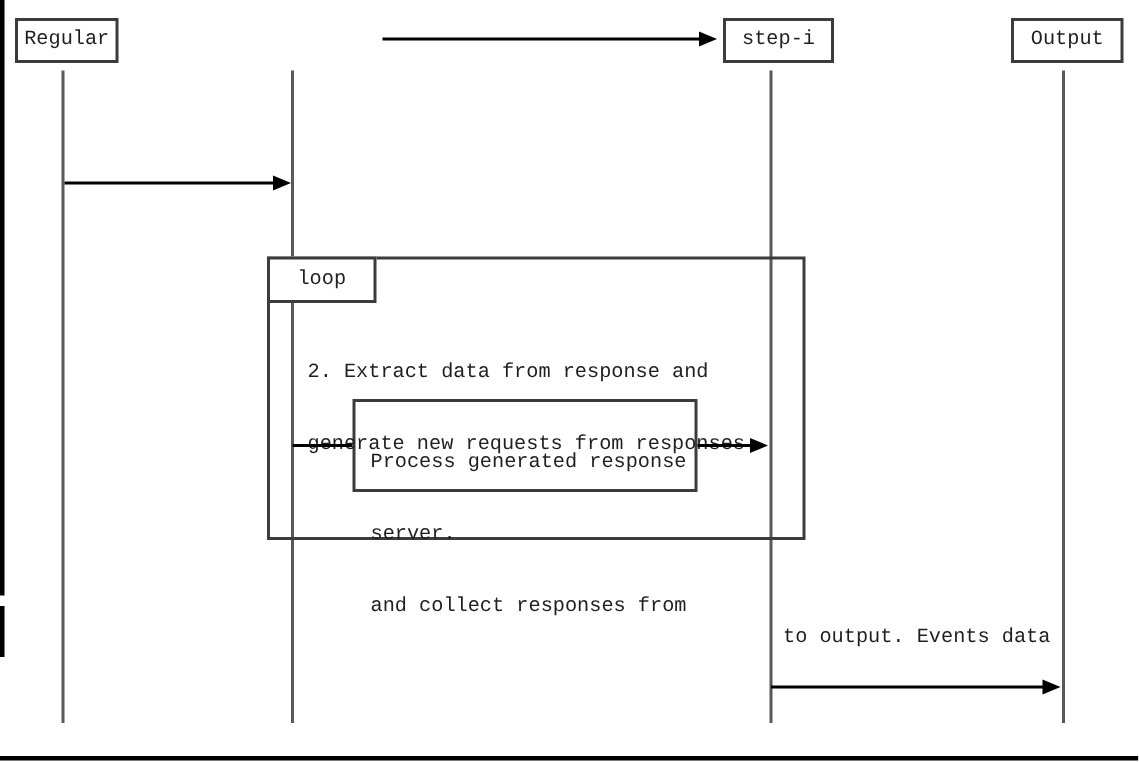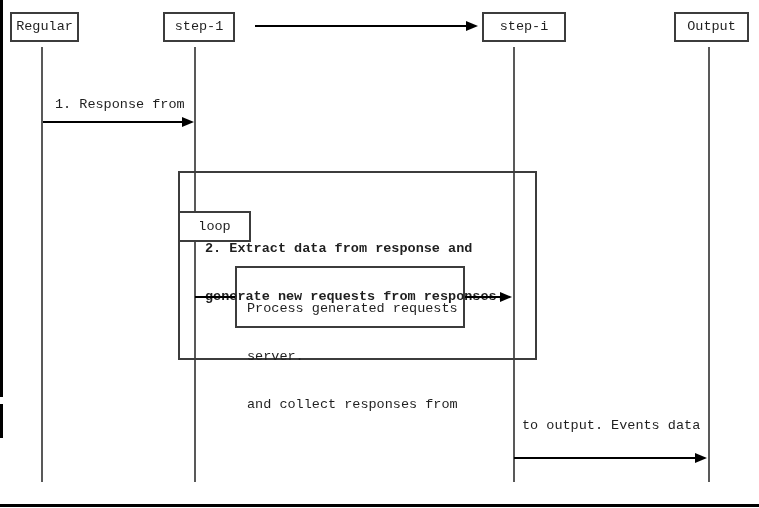--- a/index.html
+++ b/index.html
@@ -52,21 +52,20 @@
     position: absolute;
     box-sizing: border-box;
     border: 2px solid var(--border, #3c3c3c);
     background: #ffffff;
     display: flex;
     align-items: center;
     justify-content: center;
     font-size: 13.5px;
     line-height: 16px;
     z-index: 3;
-    margin-top: 40px;
   }
   .process-box {
     position: absolute;
     box-sizing: border-box;
     border: 2px solid var(--border, #3c3c3c);
     background: #ffffff;
     z-index: 3;
   }
   .note {
     position: absolute;
@@ -102,53 +101,49 @@
   <div class="frame-seg" style="left:0; top:504px; width:759px; height:3px;"></div>
 
   <div class="lifeline" style="left:41px; top:47px; height:435px;"></div>
   <div class="lifeline" style="left:194px; top:47px; height:435px;"></div>
   <div class="lifeline" style="left:513px; top:47px; height:435px;"></div>
   <div class="lifeline" style="left:708px; top:47px; height:435px;"></div>
 
   <div class="actor-box" style="left:10px; top:12px; width:69px; height:30px;">
     <span>Regular</span>
   </div>
-  <div class="actor-box" style="left:163px; top:12px; width:72px; height:30px;">
-    <span>step-1</span>
-  </div>
-  <div class="actor-box" style="left:482px; top:12px; width:84px; height:30px;">
+  <div class="actor-box" style="left:482px; top:12px; width:74px; height:30px;">
     <span>step-i</span>
   </div>
   <div class="actor-box" style="left:674px; top:12px; width:75px; height:30px;">
     <span>Output</span>
   </div>
 
   <div class="arrow-line" style="left:255px; top:25px; width:212px;"></div>
   <div class="arrow-head" style="left:466px; top:21px;"></div>
 
   <div class="note" style="left:55px; top:65px;">
-    <span>1. Response from</span>
   </div>
   <div class="arrow-line" style="left:43px; top:121px; width:140px;"></div>
   <div class="arrow-head" style="left:182px; top:117px;"></div>
 
   <div class="loop-frame" style="left:178px; top:171px; width:359px; height:189px;"></div>
   <div class="loop-label" style="left:178px; top:171px; width:73px; height:31px;">
     <span>loop</span>
   </div>
 
-  <div class="note" style="left:205px; top:209px;font-weight:bold;">
+  <div class="note" style="left:205px; top:209px;">
     <span>2. Extract data from response and</span>
     <span>generate new requests from responses.</span>
   </div>
 
   <div class="arrow-line" style="left:195px; top:296px; width:40px;"></div>
   <div class="process-box" style="left:235px; top:266px; width:230px; height:62px;"></div>
   <div class="note" style="left:247px; top:269px;">
-    <span>Process generated requests</span>
+    <span>Process generated response</span>
     <span>server.</span>
     <span>and collect responses from</span>
   </div>
   <div class="arrow-line" style="left:465px; top:296px; width:36px;"></div>
   <div class="arrow-head" style="left:500px; top:292px;"></div>
 
   <div class="note" style="left:522px; top:386px;">
     <span>to output. Events data</span>
     
     

